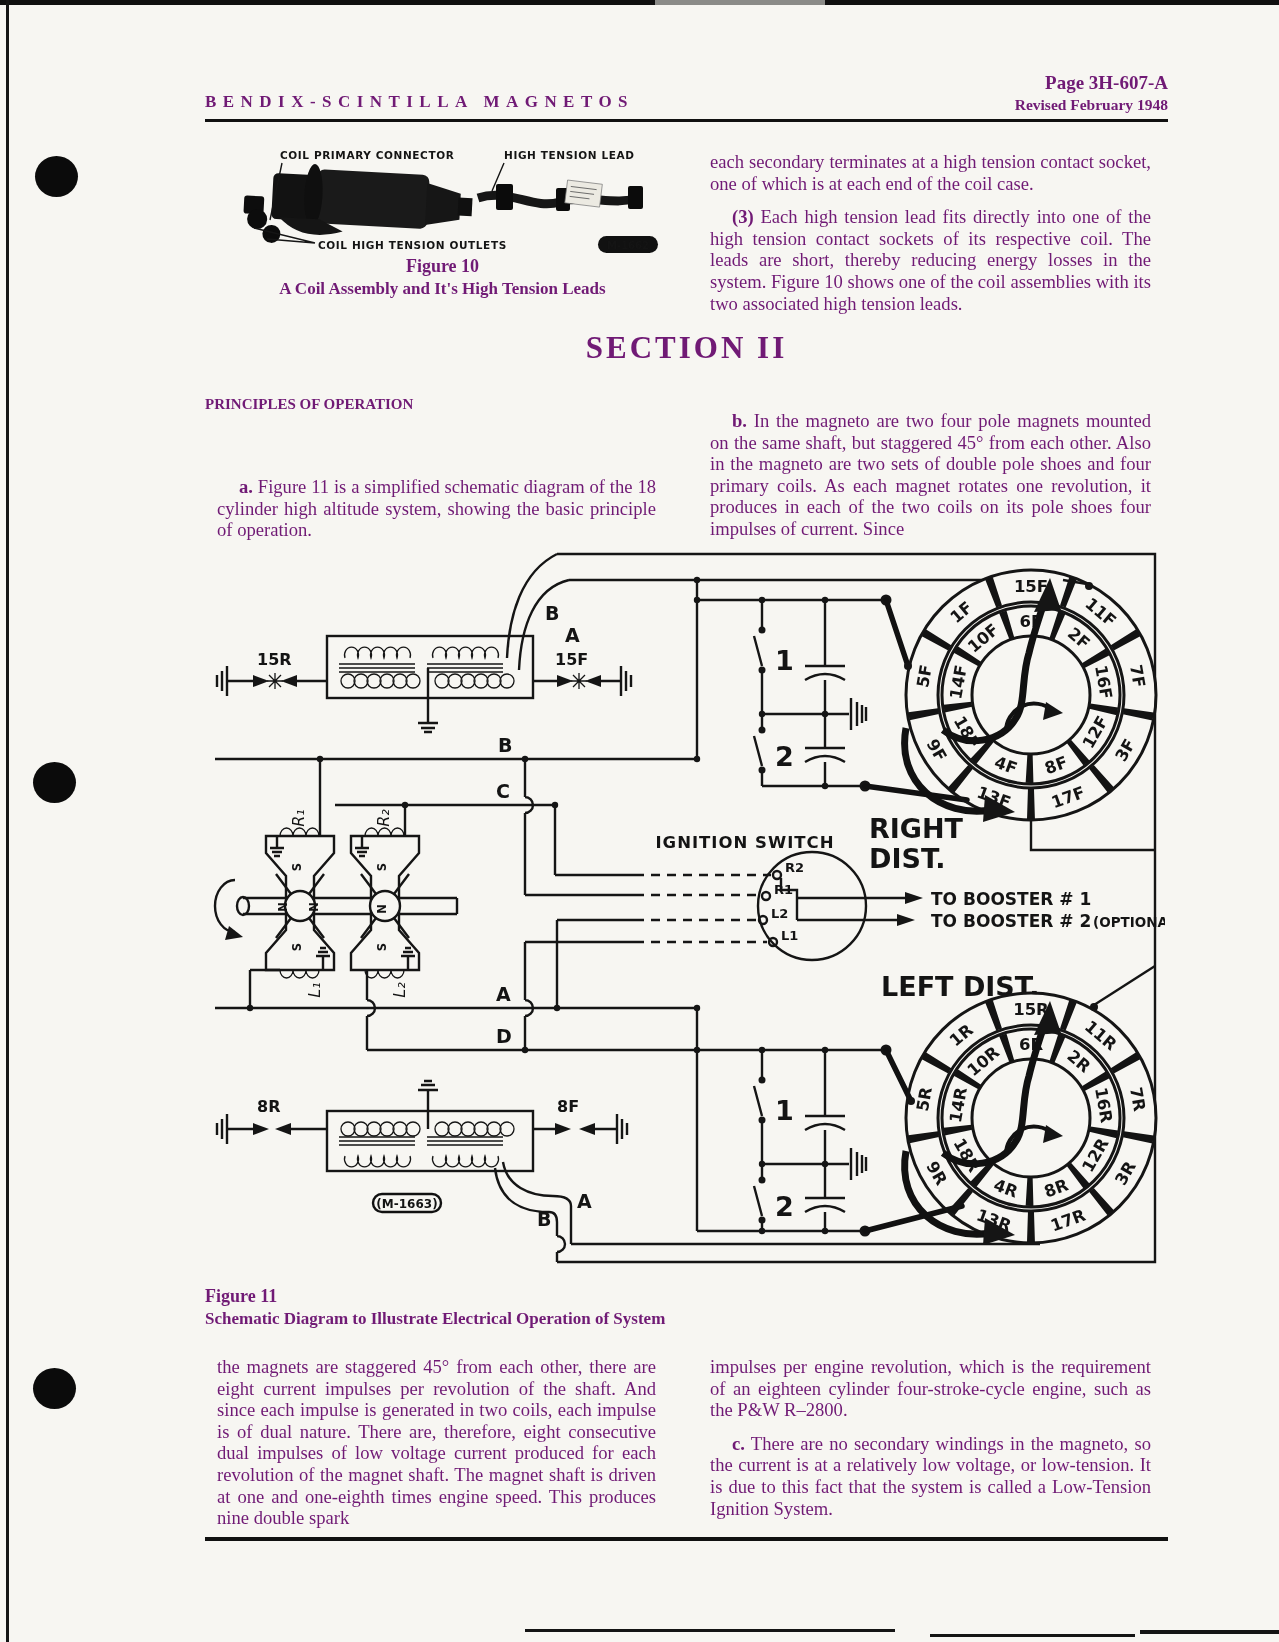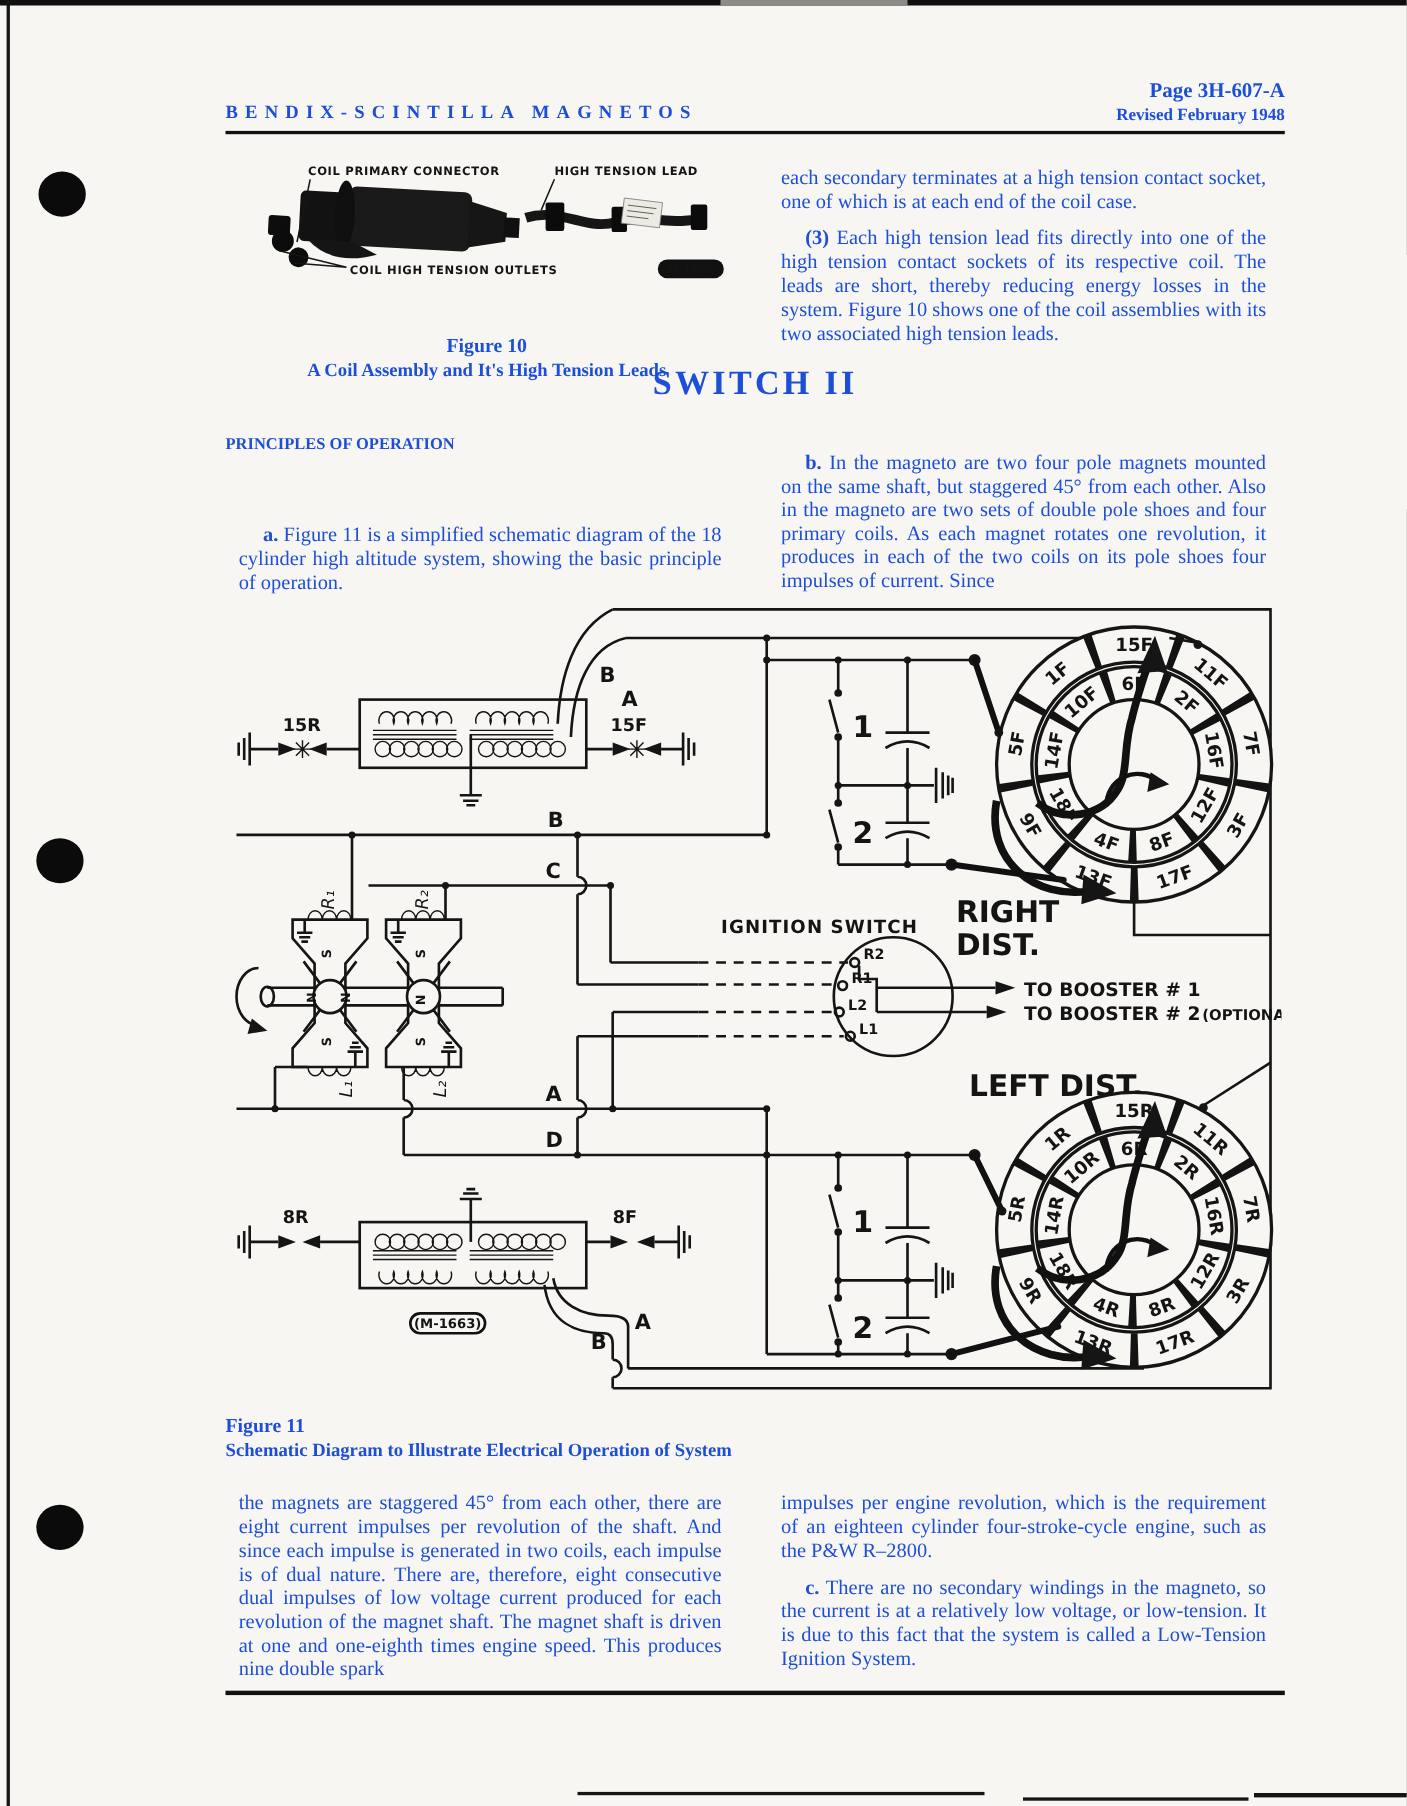--- a/index.html
+++ b/index.html
@@ -1,36 +1,36 @@
 <!DOCTYPE html>
 <html><head>
 <meta charset="utf-8">
 <style>
   html,body{margin:0;padding:0;background:#888;}
   .page{position:relative;width:1279px;height:1642px;background:#f7f6f2;overflow:hidden;
-        font-family:"Liberation Serif",serif;color:#1d4ed8;}
+        font-family:"Liberation Serif",serif;color:#701a75;}
   .abs{position:absolute;}
   
   .topbar{left:0;top:0;width:1279px;height:5px;background:#101010;}
   .topbar-light{left:655px;top:0;width:170px;height:5px;background:#8b8b88;}
   .leftrule{left:6px;top:0;width:3px;height:1642px;background:#151515;}
   .hole{width:43px;height:41px;border-radius:50%;background:#0b0b0b;}
   
   .brand{left:205px;top:92px;width:963px;text-align:left;font-weight:bold;font-size:17px;
          letter-spacing:0.38em;}
   .pageno{right:111px;top:72px;font-weight:bold;font-size:19px;text-align:right;}
   .revised{right:111px;top:96px;font-weight:bold;font-size:15.5px;text-align:right;}
   .hrule{left:205px;top:119px;width:963px;height:3px;background:#111;}
   .hrule2{left:205px;top:1537px;width:963px;height:4px;background:#111;}
   
   .coltext{font-size:18.6px;line-height:21.6px;text-align:justify;}
   .coltext p{margin:12px;}
   .indent{text-indent:22px;}
   .fig10cap{left:220px;top:256px;width:445px;text-align:center;}
-  .fig10cap .t{font-size:18px;font-weight:bold;margin-top:48px;}
+  .fig10cap .t{font-size:18px;font-weight:bold;}
   .fig10cap .s{font-size:17px;font-weight:bold;margin-top:2px;}
   .sectionii{left:205px;top:330px;width:963px;text-align:center;font-size:31px;font-weight:bold;
              letter-spacing:3px;}
   .princ{left:205px;top:396px;width:463px;text-align:left;font-weight:bold;font-size:15px;}
   .dln{left:205px;top:432px;width:463px;text-align:center;font-weight:bold;font-size:18px;}
   .fig11cap{left:205px;top:1286px;width:963px;text-align:left;}
   .fig11cap .t{font-size:18px;font-weight:bold;}
   .fig11cap .s{font-size:17px;font-weight:bold;margin-top:2px;}
   .botmark{background:#141414;}
   
@@ -100,21 +100,21 @@
   <div class="abs fig10cap">
     <div class="t">Figure 10</div>
     <div class="s">A Coil Assembly and It's High Tension Leads</div>
   </div>
 
   <div class="abs coltext" style="left:698px;top:139px;width:465px;">
     <p>each secondary terminates at a high tension contact socket, one of which is at each end of the coil case.</p>
     <p class="indent"><b>(3)</b> <span>Each high tension lead fits directly into one of the high tension contact sockets of its respective coil. The leads are short, thereby reducing energy losses in the system. Figure 10 shows one of the coil assemblies with its two associated high tension leads.</span></p>
   </div>
 
-  <div class="abs sectionii">SWITCH II</div>
+  <div class="abs sectionii">SECTION II</div>
   <div class="abs princ">PRINCIPLES OF OPERATION</div>
 
   <div class="abs coltext" style="left:205px;top:464px;width:463px;">
     <p class="indent"><b>a.</b> <span>Figure 11 is a simplified schematic diagram of the 18 cylinder high altitude system, showing the basic principle of operation.</span></p>
   </div>
   <div class="abs coltext" style="left:698px;top:398px;width:465px;">
     <p class="indent"><b>b.</b> <span>In the magneto are two four pole magnets mounted on the same shaft, but staggered 45° from each other. Also in the magneto are two sets of double pole shoes and four primary coils. As each magnet rotates one revolution, it produces in each of the two coils on its pole shoes four impulses of current. Since</span></p>
   </div>
 
   <svg class="abs" style="left:205px;top:518px;" width="960" height="760" viewBox="0 0 960 760">

